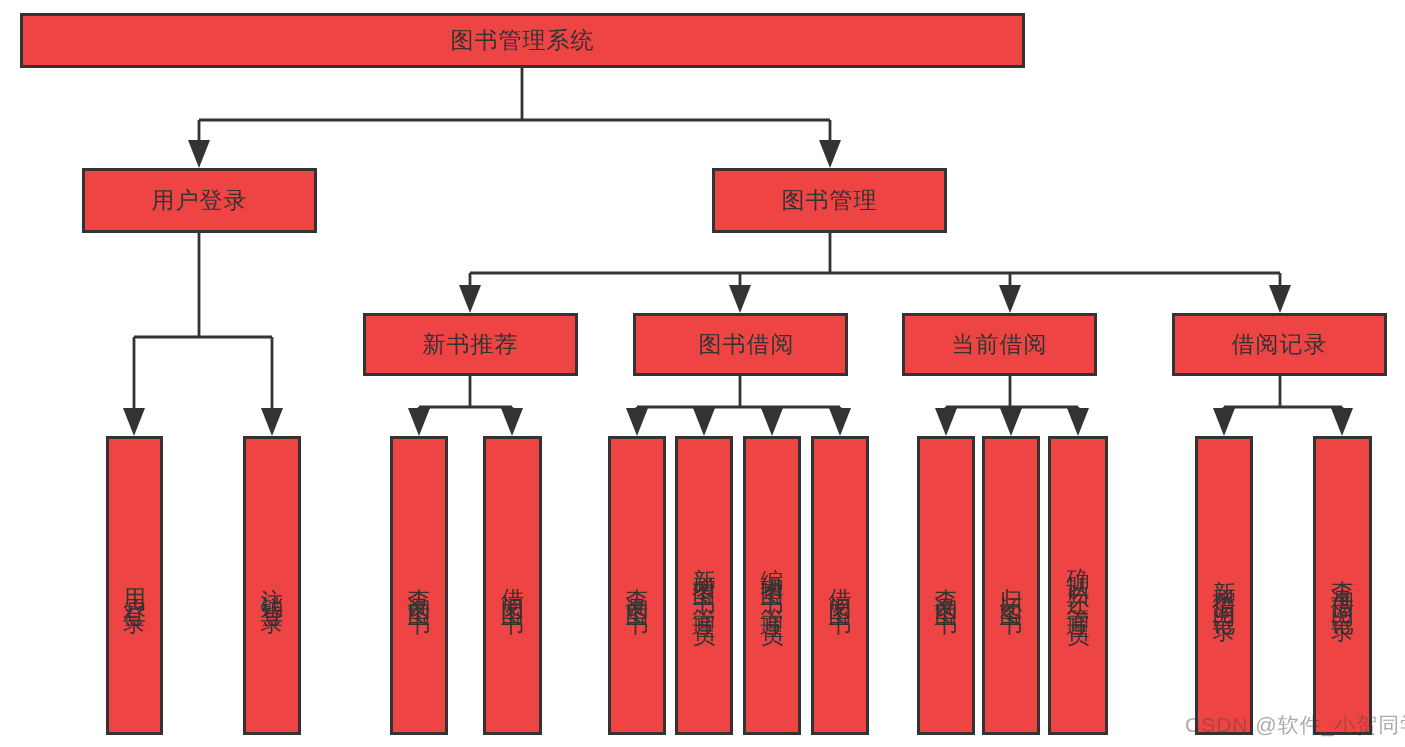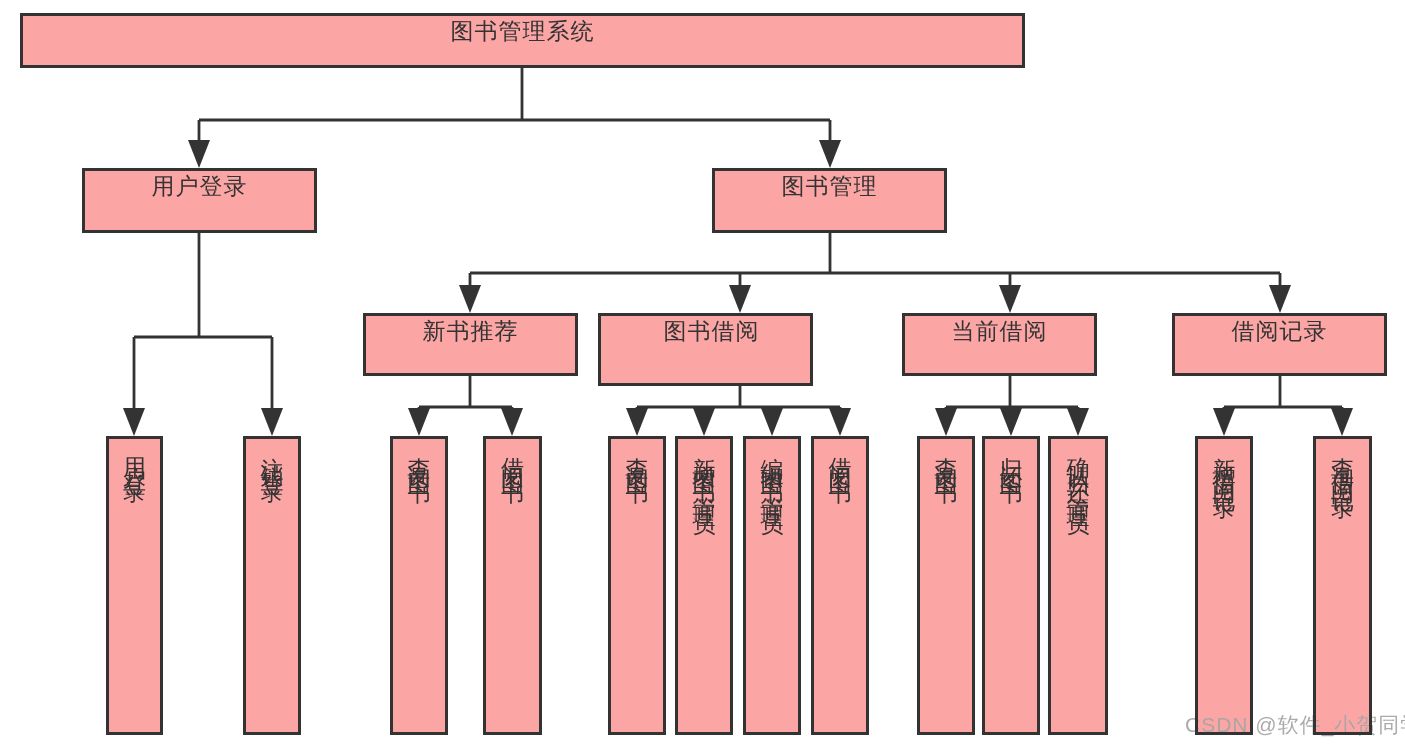--- a/index.html
+++ b/index.html
@@ -18,36 +18,36 @@
   #connectors {
     position: absolute;
     left: 0; top: 0;
     width: 1405px;
     height: 747px;
   }
   .box {
     position: absolute;
     box-sizing: border-box;
     border: 3px solid #333333;
-    background: #fca5a5;
+    background: #ef4444;
     display: flex;
-    align-items: flex-start;
+    align-items: center;
     justify-content: center;
     color: #333333;
   }
   .h-label {
     font-size: 23px;
     letter-spacing: 1px;
     white-space: nowrap;
   }
   .root-box   { left: 20px;  top: 13px;  width: 1005px; height: 55px; }
   .l1a        { left: 82px;  top: 168px; width: 235px;  height: 65px; }
   .l1b        { left: 712px; top: 168px; width: 235px;  height: 65px; }
   .l2a        { left: 363px; top: 313px; width: 215px;  height: 63px; }
-  .l2b        { left: 598px; top: 313px; width: 215px;  height: 73px; padding-left: 12px; }
+  .l2b        { left: 633px; top: 313px; width: 215px;  height: 63px; padding-left: 12px; }
   .l2c        { left: 902px; top: 313px; width: 195px;  height: 63px; }
   .l2d        { left: 1172px;top: 313px; width: 215px;  height: 63px; }
   .leaf {
     top: 436px;
     height: 299px;
   }
   .v-text {
     writing-mode: vertical-rl;
     text-orientation: mixed;
     font-size: 23px;

